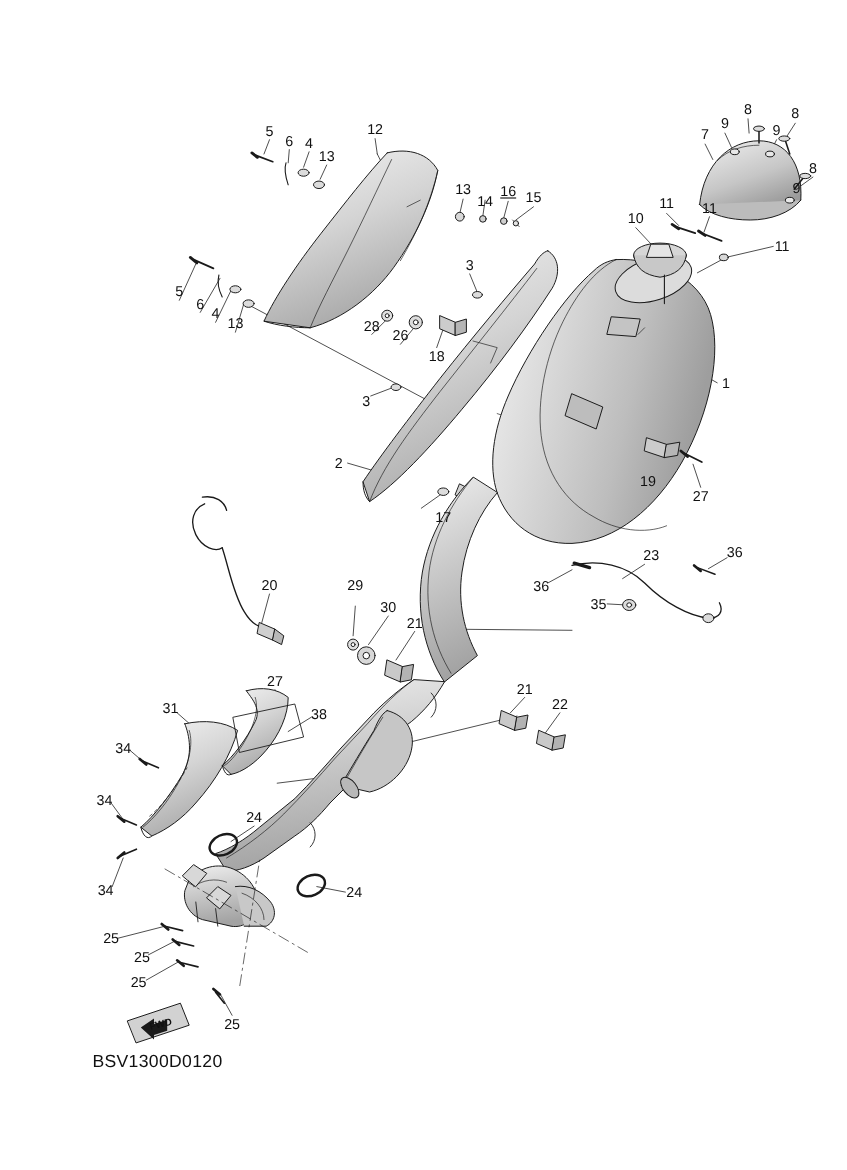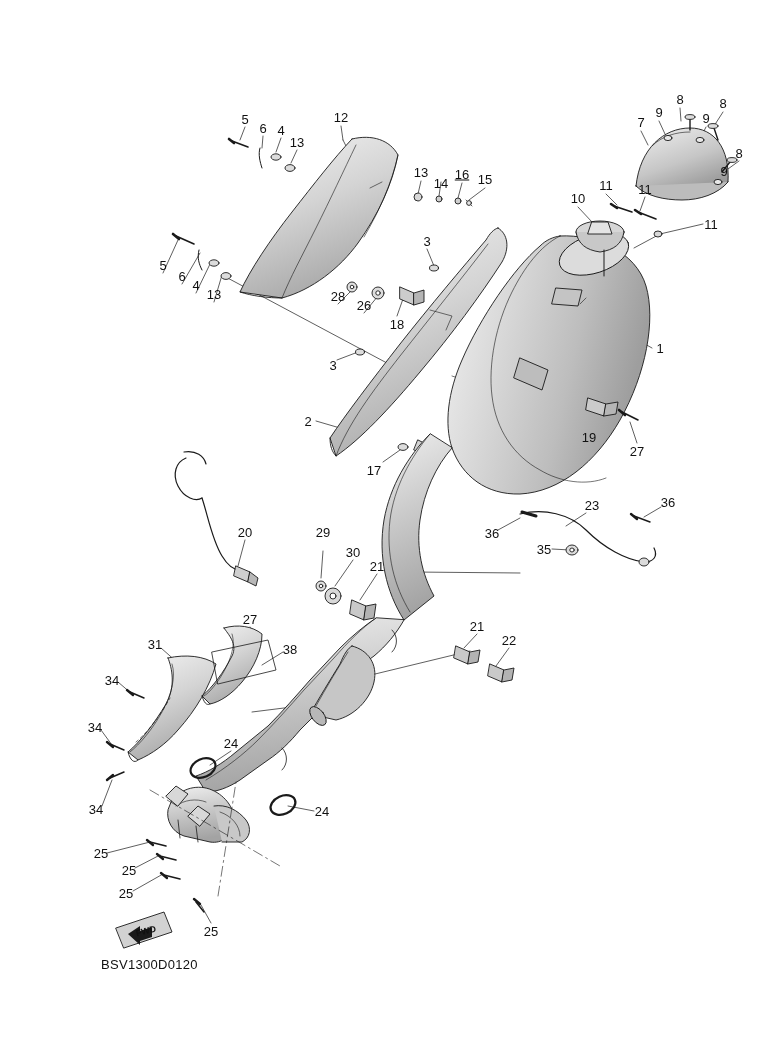--- a/index.html
+++ b/index.html
@@ -33,24 +33,23 @@
     font-family: "Liberation Sans", sans-serif;
     color: #111111;
     white-space: nowrap;
     transform: translate(-50%, -50%);
     user-select: none;
   }
   #drawing-code {
     position: absolute;
     left: 84px;
     top: 957px;
-    font-size: 13px;
+    font-size: 16px;
     letter-spacing: 0.3px;
     color: #111111;
-    margin-left: 17px;
   }
   .fwd-label {
     position: absolute;
     font-size: 9px;
     font-weight: bold;
     color: #111111;
     transform: translate(-50%, -50%) rotate(-14deg);
   }
 </style>
 </head>
@@ -386,21 +385,21 @@
   <div class="callout" style="left:214px; top:294px;">13</div>
   <div class="callout" style="left:427px; top:241px;">3</div>
   <div class="callout" style="left:338px; top:296px;">28</div>
   <div class="callout" style="left:364px; top:305px;">26</div>
   <div class="callout" style="left:397px; top:324px;">18</div>
   <div class="callout" style="left:660px; top:348px;">1</div>
   <div class="callout" style="left:333px; top:365px;">3</div>
   <div class="callout" style="left:308px; top:421px;">2</div>
   <div class="callout" style="left:589px; top:437px;">19</div>
   <div class="callout" style="left:637px; top:451px;">27</div>
-  <div class="callout" style="left:374px; top:470px;text-align:center;">17</div>
+  <div class="callout" style="left:403px; top:470px;text-align:center;">17</div>
   <div class="callout" style="left:592px; top:505px;">23</div>
   <div class="callout" style="left:668px; top:502px;">36</div>
   <div class="callout" style="left:492px; top:533px;">36</div>
   <div class="callout" style="left:544px; top:549px;">35</div>
   <div class="callout" style="left:245px; top:532px;">20</div>
   <div class="callout" style="left:323px; top:532px;">29</div>
   <div class="callout" style="left:353px; top:552px;">30</div>
   <div class="callout" style="left:377px; top:566px;">21</div>
   <div class="callout" style="left:250px; top:619px;">27</div>
   <div class="callout" style="left:155px; top:644px;">31</div>

